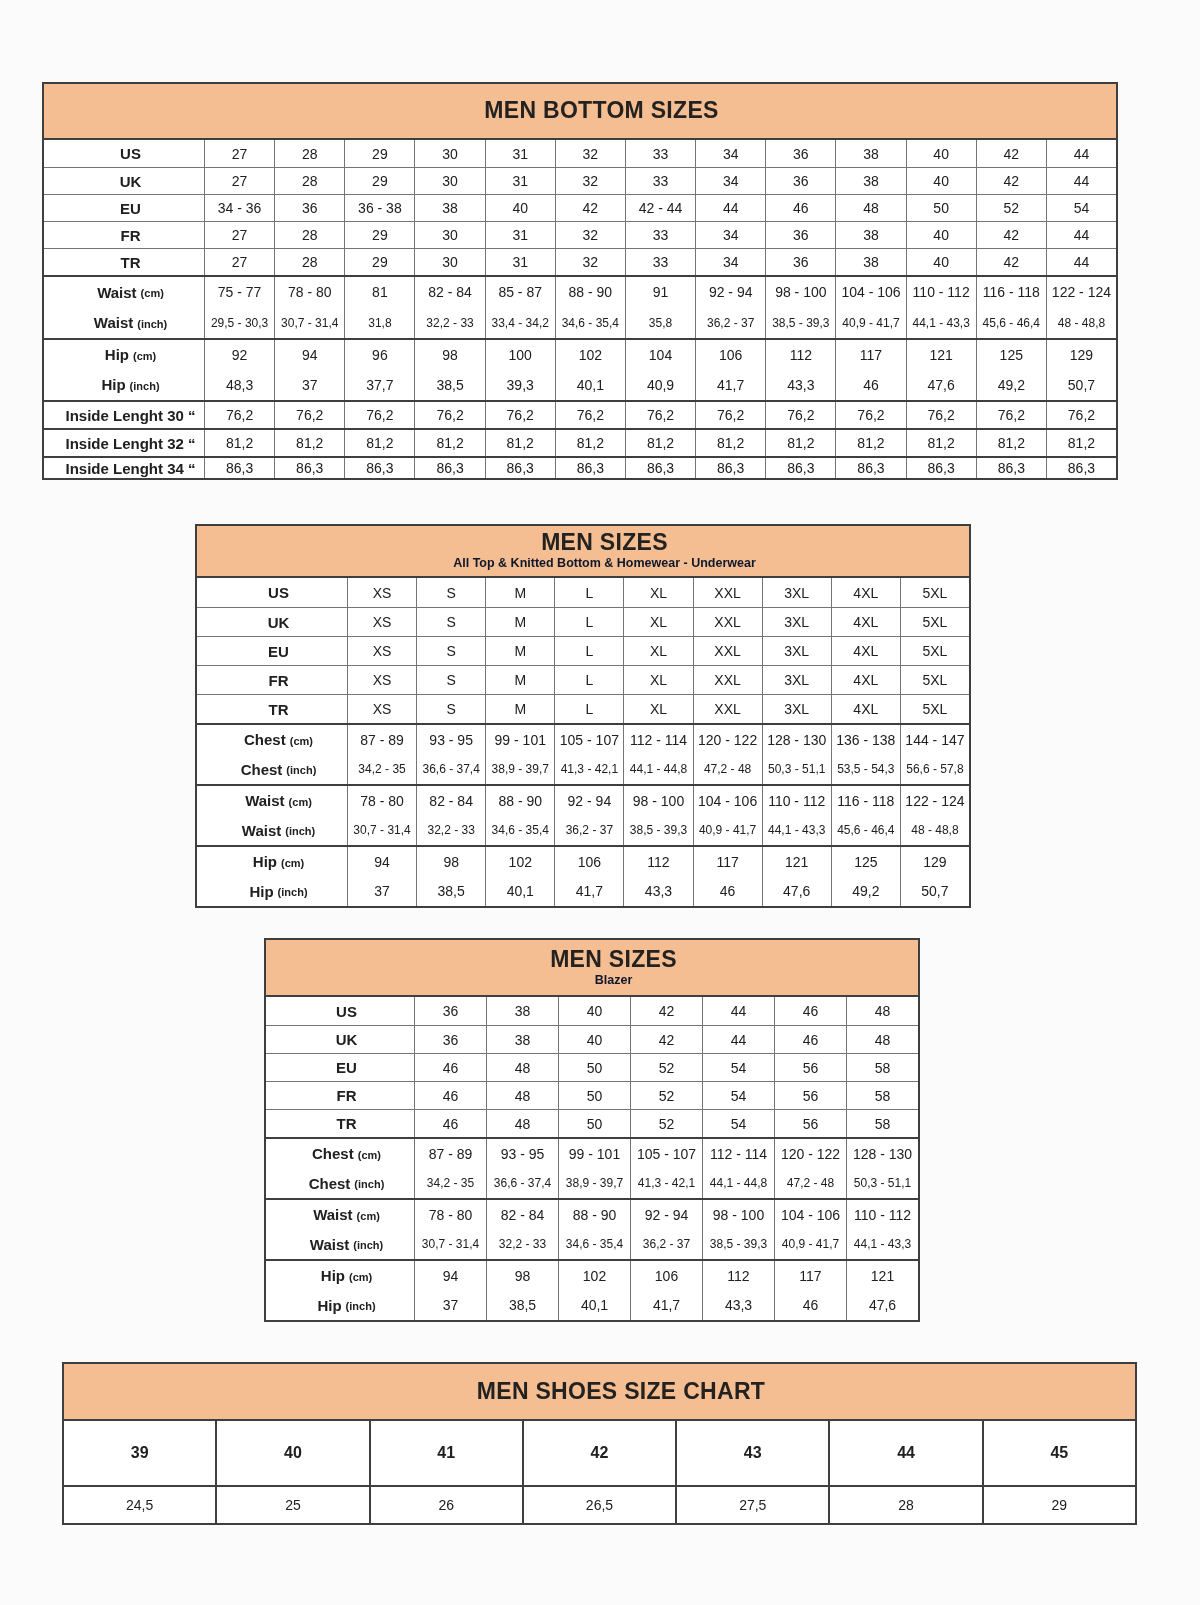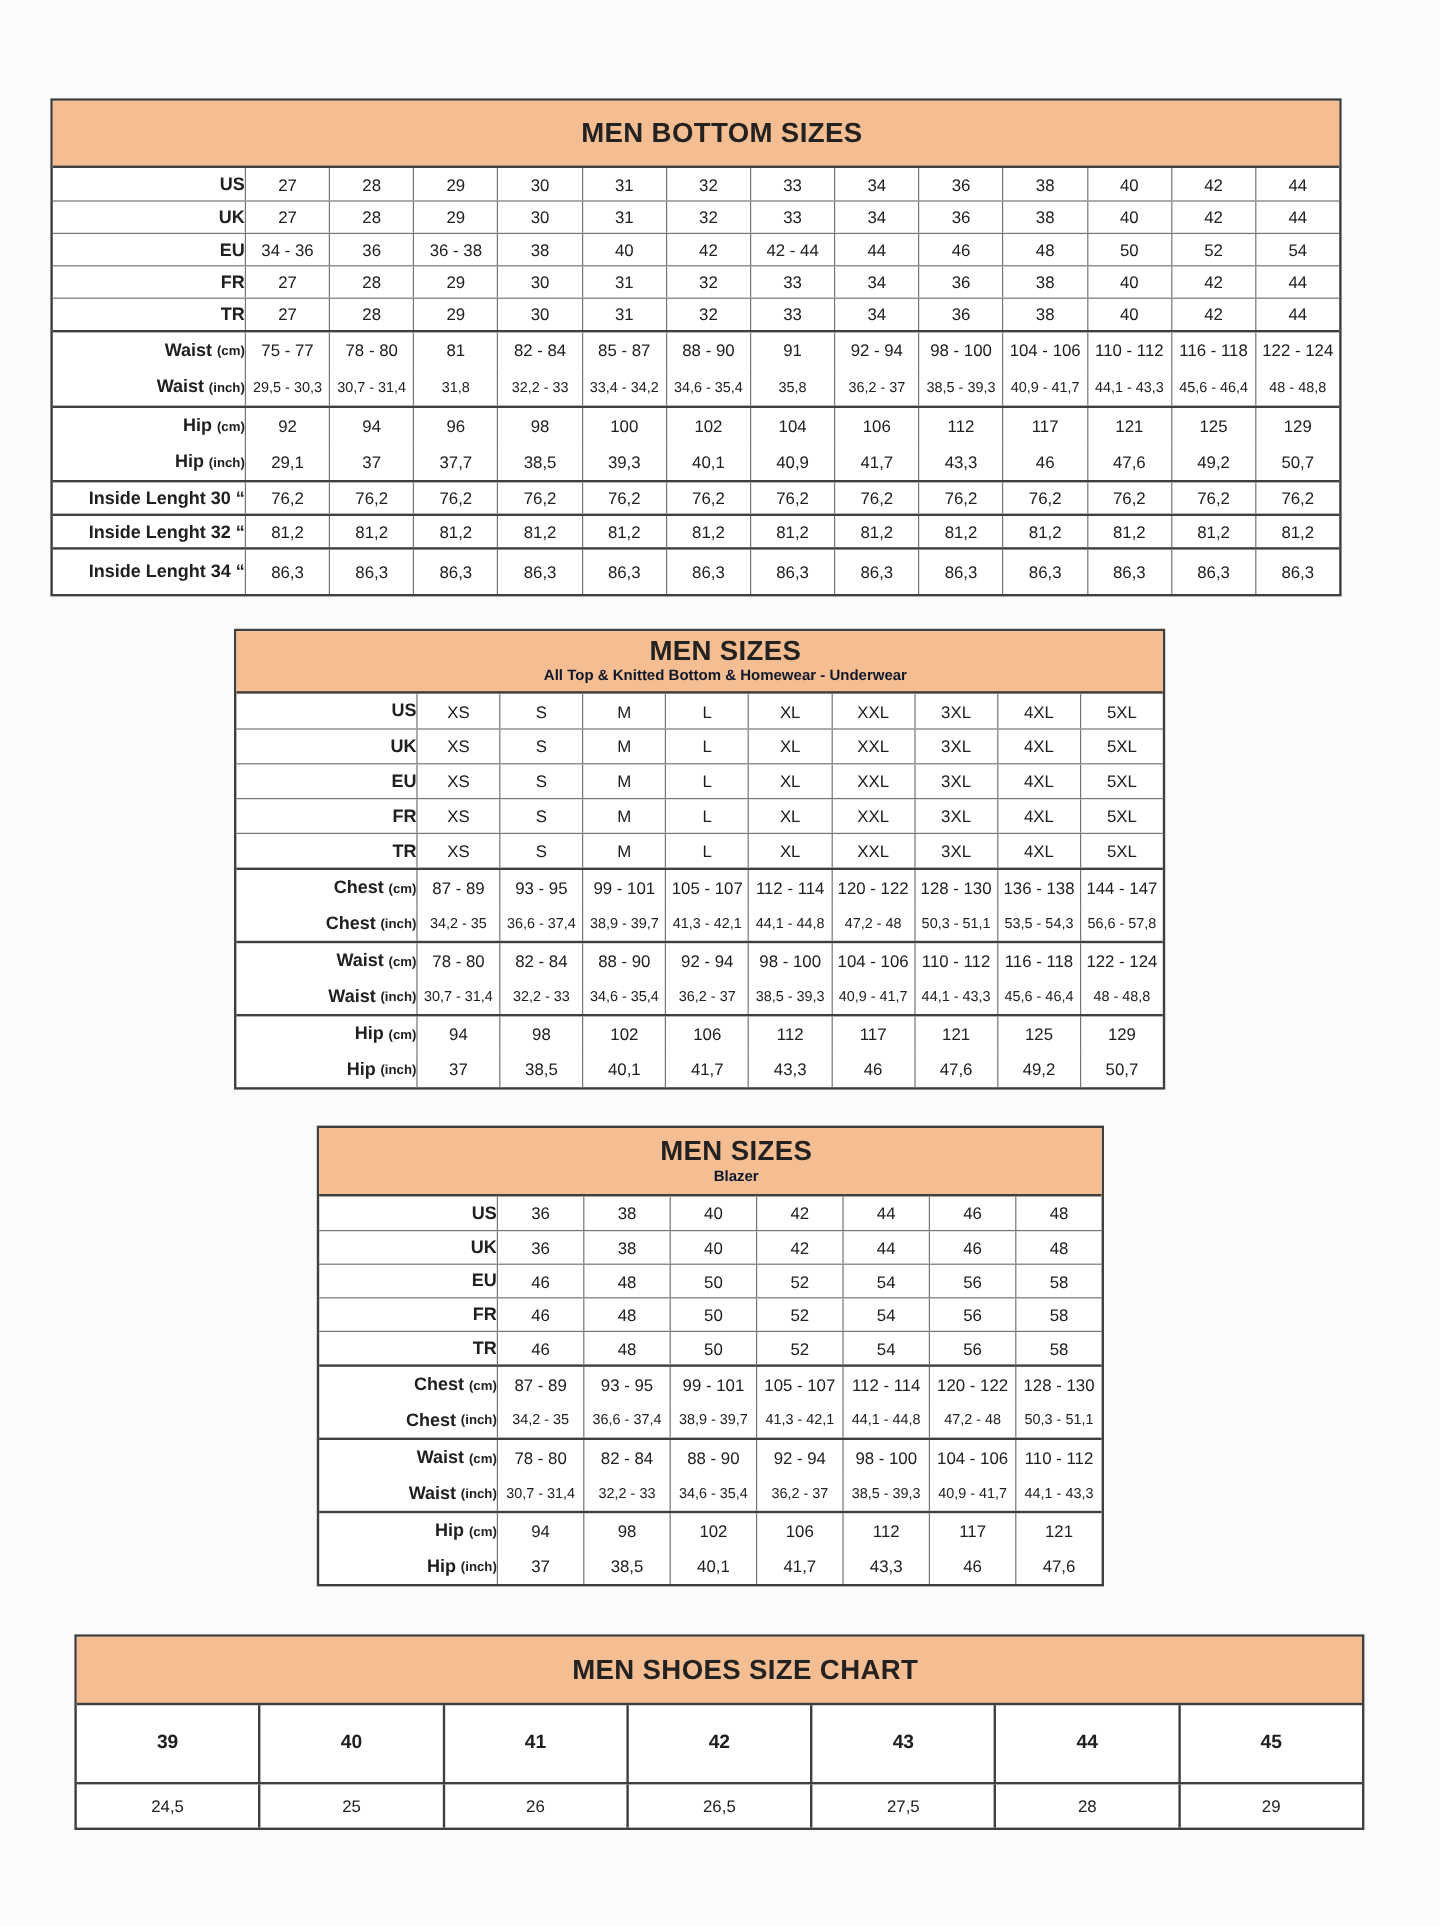--- a/index.html
+++ b/index.html
@@ -36,21 +36,21 @@
   .band .subtitle:empty{display:none;}
   .row{display:flex;align-items:stretch;box-sizing:border-box;}
   .row.top-thin{border-top:1px solid var(--blight,#757575);}
   .row.top-thick{border-top:2px solid var(--bdark,#3f3f3f);}
   .cell{
     display:flex;align-items:center;justify-content:center;
     box-sizing:border-box;font-size:14px;white-space:nowrap;
   }
   .cell + .cell{border-left:1px solid var(--blight,#757575);}
   .vdark .cell + .cell{border-left:2px solid var(--bdark,#3f3f3f);}
-  .label-cell{justify-content:flex-end;padding-left:13px;flex:none;}
+  .label-cell{justify-content:center;padding-left:13px;flex:none;}
   .lname{font-weight:bold;font-size:15px;}
   .biglab .lname{font-size:16.5px;}
   .lunit{font-weight:bold;font-size:11px;margin-left:4px;position:relative;top:1px;}
   .data-cell{flex:1 1 0;}
   .row.small .data-cell{font-size:12px;}
   .row.boldvals .data-cell{font-weight:bold;font-size:16px;}
 </style>
 </head>
 <body>
 
@@ -207,21 +207,21 @@
           <div class="cell data-cell">117</div>
           <div class="cell data-cell">121</div>
           <div class="cell data-cell">125</div>
           <div class="cell data-cell">129</div>
         </div>
         <div class="row top-none" style="height: 31px;">
           <div class="cell label-cell" style="width: 160px;">
             <span class="lname">Hip</span>
             <span class="lunit">(inch)</span>
           </div>
-          <div class="cell data-cell">29,1</div>
+          <div class="cell data-cell">48,3</div>
           <div class="cell data-cell">37</div>
           <div class="cell data-cell">37,7</div>
           <div class="cell data-cell">38,5</div>
           <div class="cell data-cell">39,3</div>
           <div class="cell data-cell">40,1</div>
           <div class="cell data-cell">40,9</div>
           <div class="cell data-cell">41,7</div>
           <div class="cell data-cell">43,3</div>
           <div class="cell data-cell">46</div>
           <div class="cell data-cell">47,6</div>
@@ -257,21 +257,21 @@
           <div class="cell data-cell">81,2</div>
           <div class="cell data-cell">81,2</div>
           <div class="cell data-cell">81,2</div>
           <div class="cell data-cell">81,2</div>
           <div class="cell data-cell">81,2</div>
           <div class="cell data-cell">81,2</div>
           <div class="cell data-cell">81,2</div>
           <div class="cell data-cell">81,2</div>
           <div class="cell data-cell">81,2</div>
         </div>
-        <div class="row top-thick" style="height: 39px;">
+        <div class="row top-thick" style="height: 22px;">
           <div class="cell label-cell" style="width: 160px;">
             <span class="lname">Inside Lenght 34 “</span>
           </div>
           <div class="cell data-cell">86,3</div>
           <div class="cell data-cell">86,3</div>
           <div class="cell data-cell">86,3</div>
           <div class="cell data-cell">86,3</div>
           <div class="cell data-cell">86,3</div>
           <div class="cell data-cell">86,3</div>
           <div class="cell data-cell">86,3</div>

